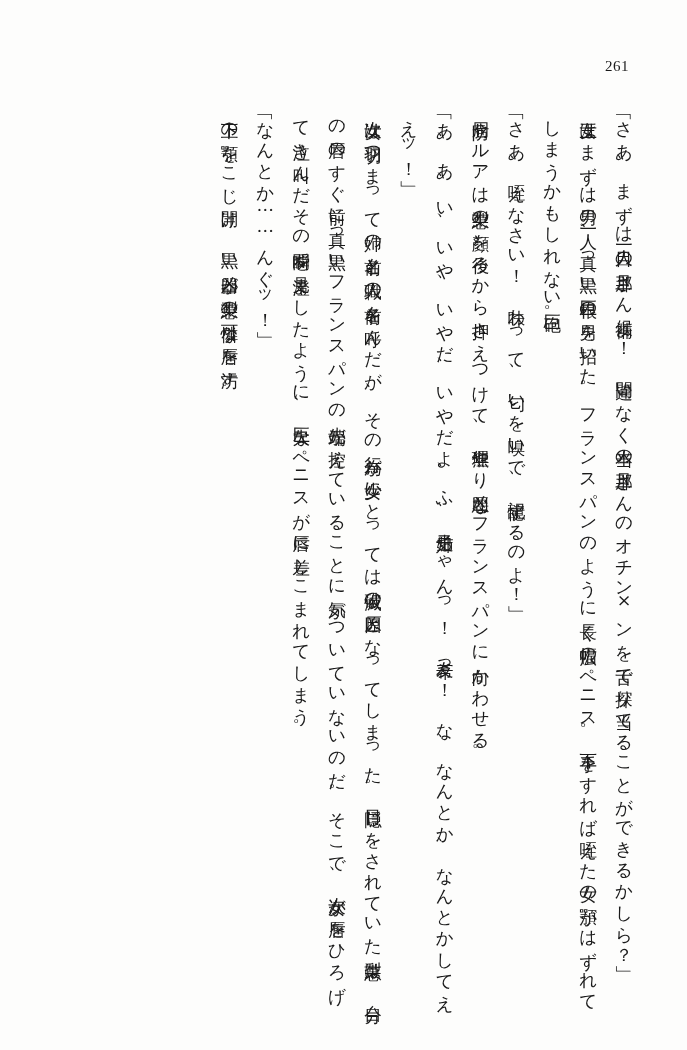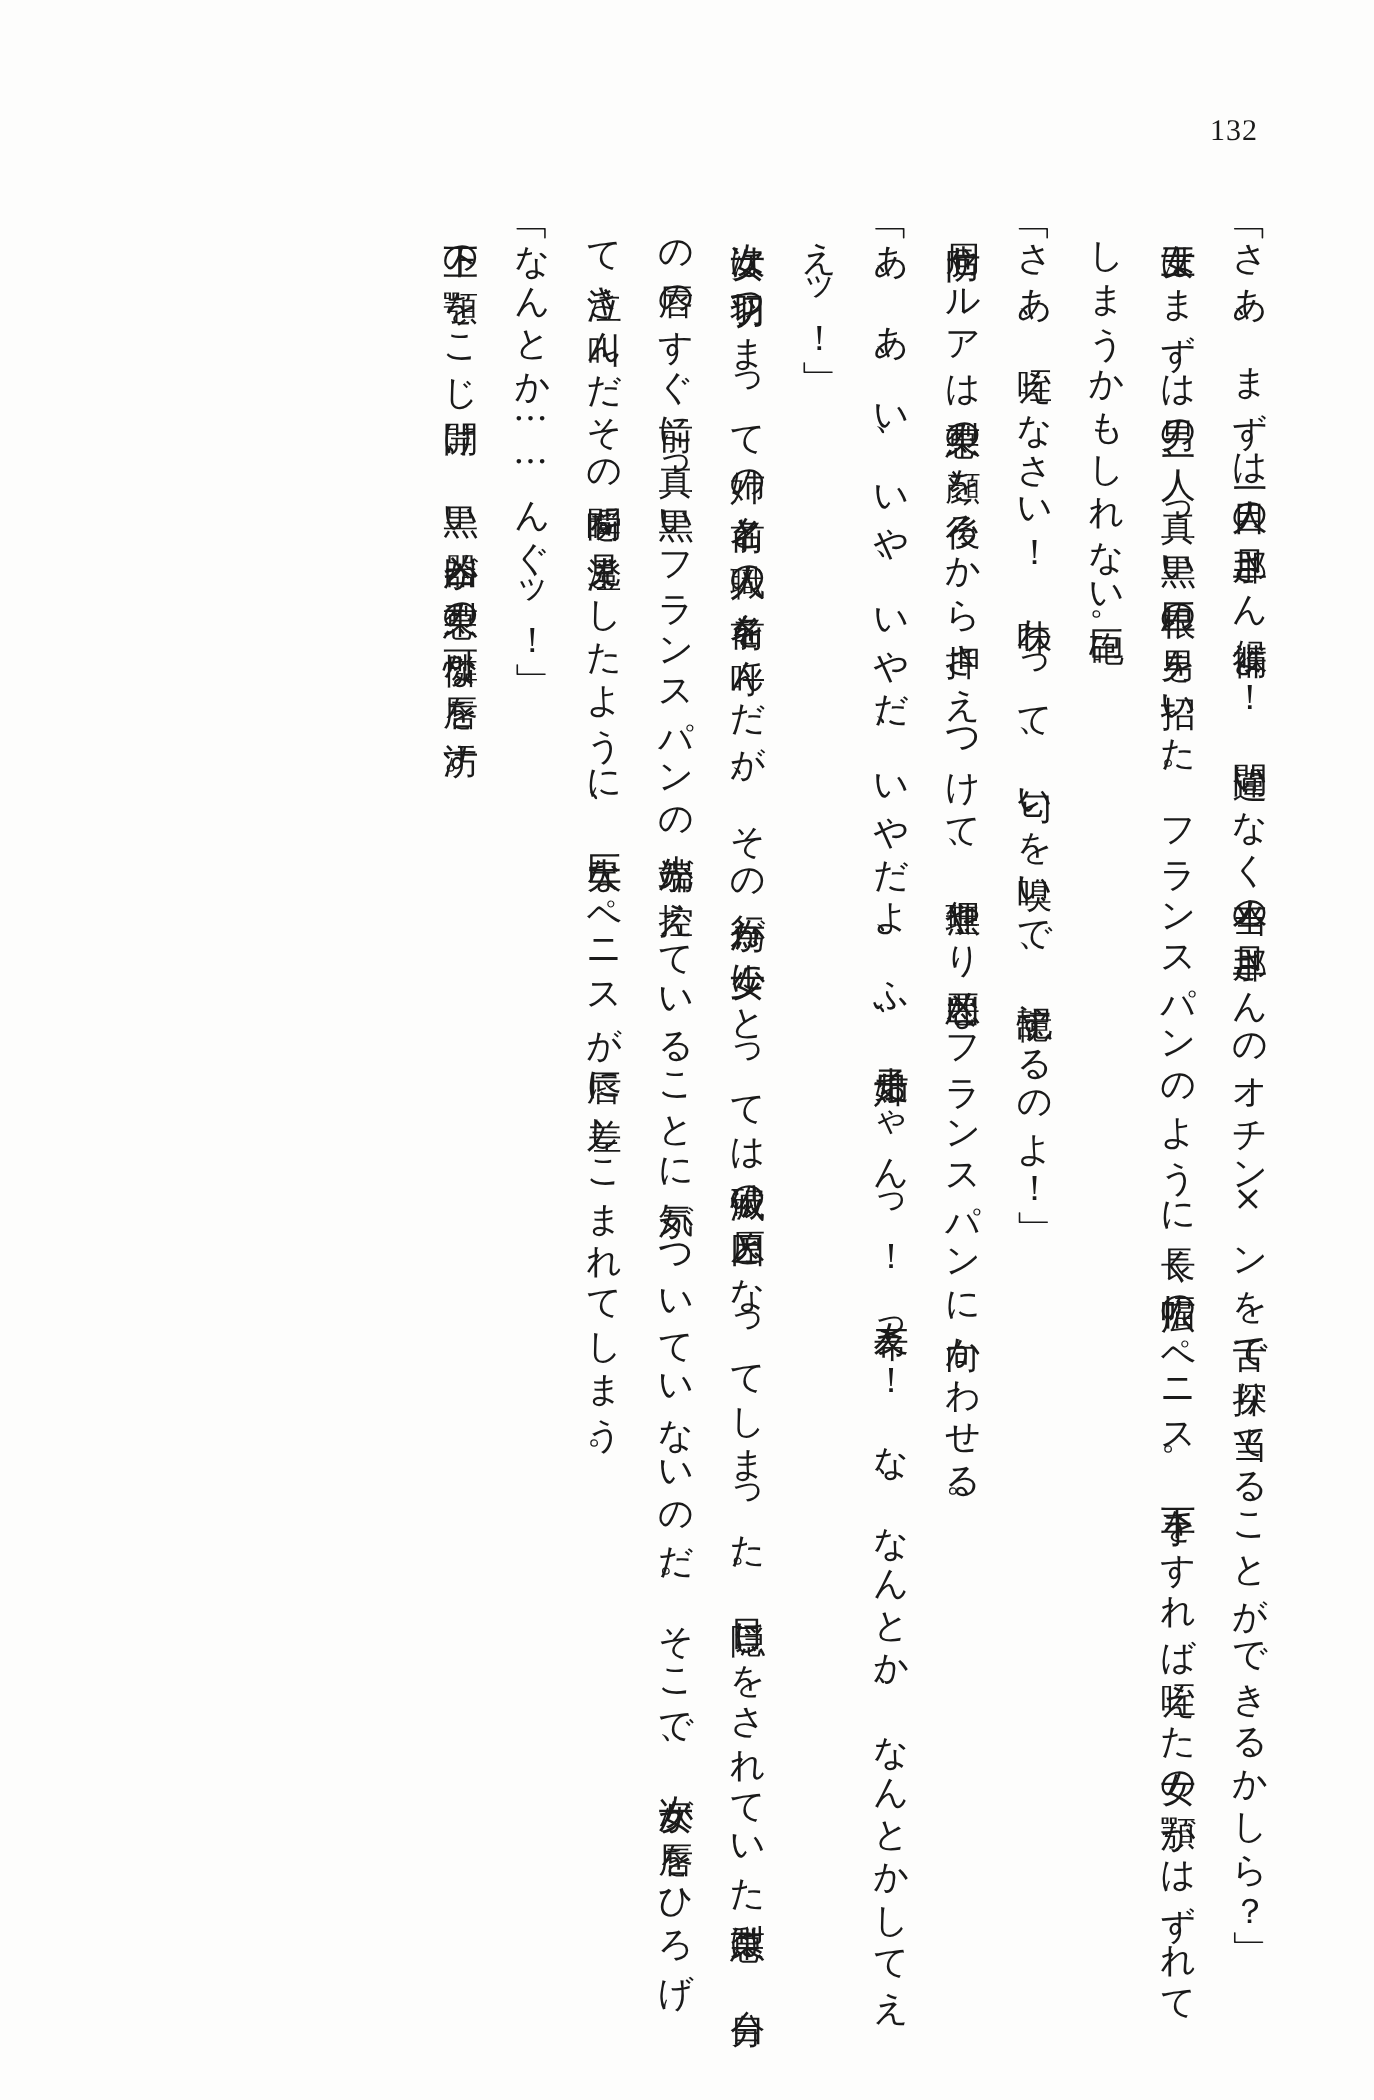--- a/index.html
+++ b/index.html
@@ -51,21 +51,21 @@
     margin: 0;
     padding: 0;
     text-indent: 0;
   }
 </style>
 </head>
 <body>
 
 <div class="page">
 
-  <div class="page-number">132</div>
+  <div class="page-number">261</div>
 
   <div class="body-text">
     <p>「さあ、まずは一人目の旦那さん候補よ！　間違いなく本当の旦那さんのオチン×ンを舌で探り当てることができるかしら？」</p>
     <p>女王はまずは男の一人、真っ黒い巨根の男を招いた。フランスパンのように長く幅広のペニス。下手をすれば咥えた女の顎がはずれてしまうかもしれない巨砲。</p>
     <p>「さあ、咥えなさい！　味わって、匂いを嗅いで、記憶するのよ！」</p>
     <p>周防セルアは梨恵の顔を後ろから押さえつけて、無理やり凶悪なフランスパンに向かわせる。</p>
     <p>「あ、あ、い、いや、いやだ、いやだよ、ふ、史子姉ちゃんっ！　友希っ！　な、なんとか、なんとかしてええッ！」</p>
     <p>次女は切羽つまって姉の名前と職人の名前を呼んだが、その行為が少女にとっては破滅の原因となってしまった。目隠しをされていた梨恵は、自分の唇のすぐ前に真っ黒いフランスパンの先端が控えていることに気がついていないのだ。そこで、次女が唇をひろげて泣き叫んだその瞬間を見澄ましたように、巨大なペニスが唇に差しこまれてしまう。</p>
     <p>「なんとか……んぐッ！」</p>
     <p>上下の顎をこじ開け、黒い凶器が梨恵の可憐な唇を汚す。</p>

